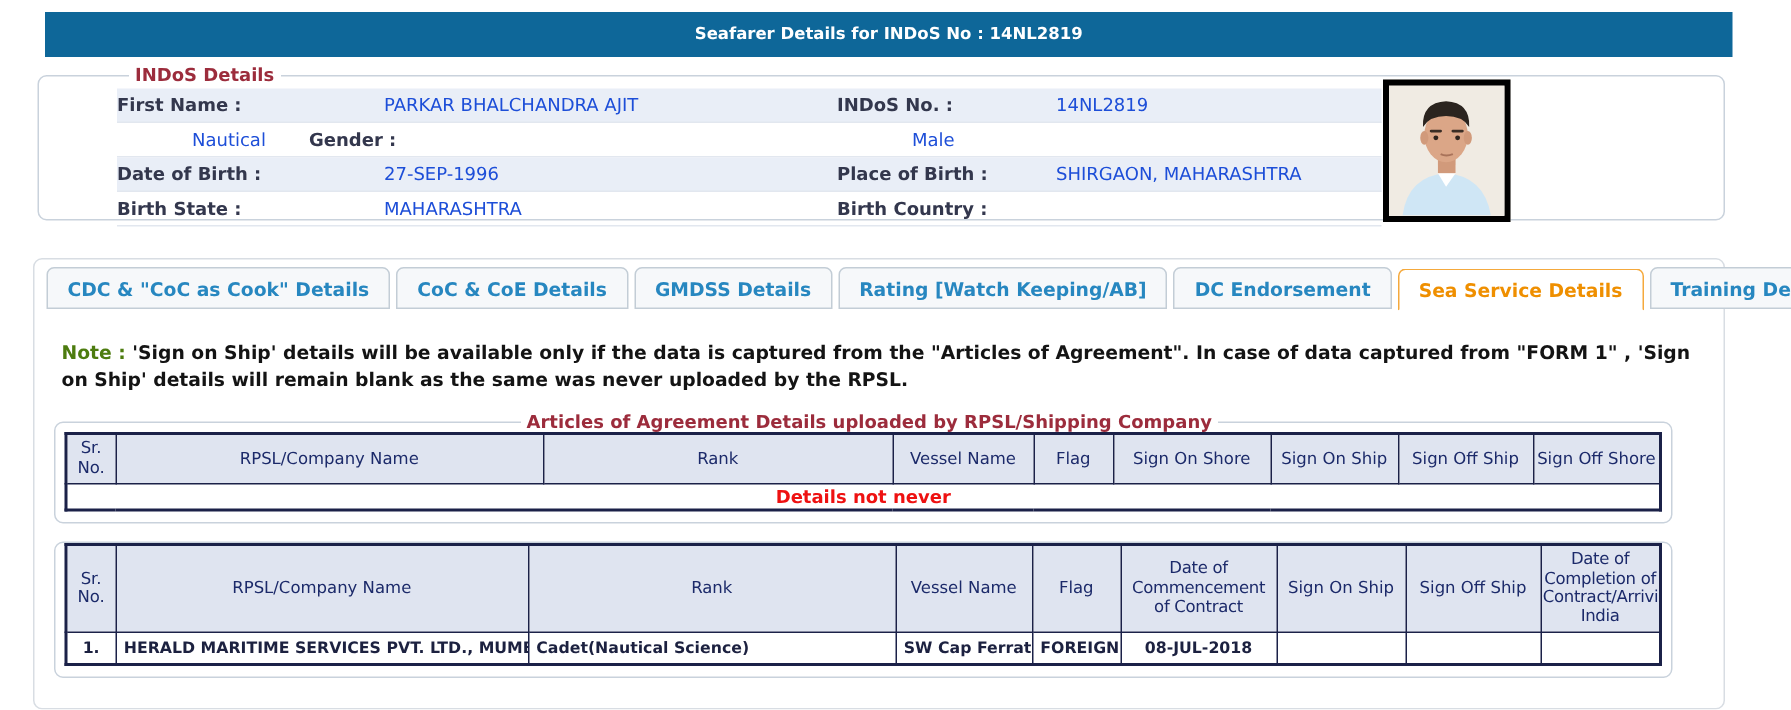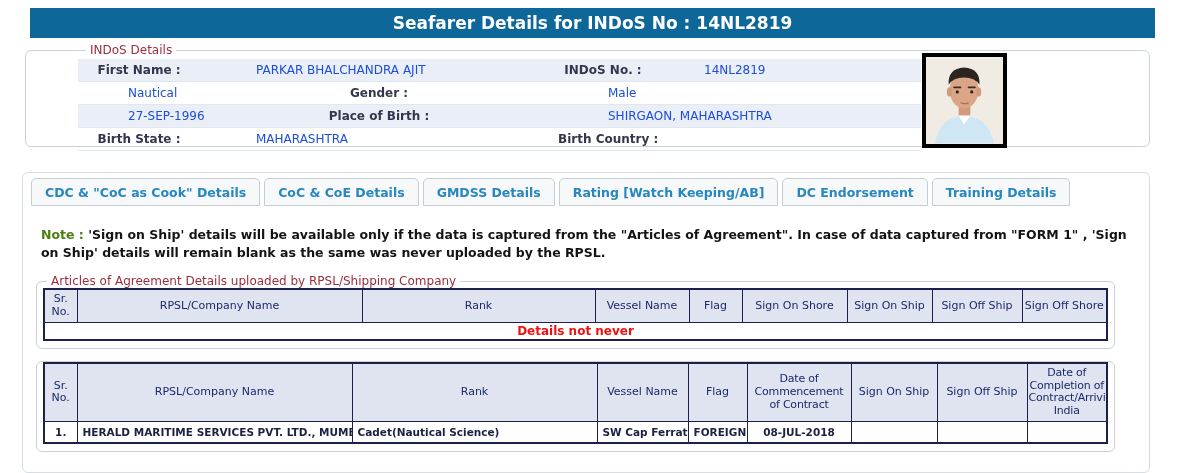--- a/index.html
+++ b/index.html
@@ -10,49 +10,49 @@
     font-family: "DejaVu Sans", sans-serif;
     overflow: hidden;
   }
 
   
   .titlebar {
     margin: 8px 39px 0 30px;
     height: 30px; line-height: 30px;
     background: #0e6799;
     color: #ffffff;
-    font-size: 17px; font-weight: bold;
+    font-size: 11px; font-weight: bold;
     text-align: center;
   }
 
   
   fieldset.box {
     border: 1px solid #c9d2dc;
     border-radius: 6px;
     background: #fff;
   }
   legend.maroon {
-    color: #9c2c3c; font-weight: normal; font-size: 12px;
+    color: #9c2c3c; font-weight: bold; font-size: 12px;
     margin-left: 8px; padding: 0 4px;
   }
   fieldset.indos {
     margin: 5px 44px 0 25px;
     height: 104px;
     padding: 2px 10px 6px 52px;
   }
   .detail-rows { width: 843px; }
   .detail-row {
     display: grid;
     grid-template-columns: 128px 352px 96px auto;
     height: 23px; line-height: 22px;
     font-size: 12px;
     border-bottom: 1px solid #e2e7ef;
   }
   .detail-row.stripe { background: #e9eef7; }
-  .detail-row .lbl { color: #33374d; font-weight: bold; text-align: center; padding-right: 6px; white-space: nowrap; }
+  .detail-row .lbl { color: #33374d; font-weight: bold; text-align: left; padding-right: 6px; white-space: nowrap; }
   .detail-row .val { color: #1d4ed8; padding-left: 2px; white-space: nowrap; margin-left: 48px; }
 
   
   .photo {
     position: absolute; left: 922px; top: 53px;
     width: 85px; height: 95px;
     border: 4px solid #000;
     background: #f2ede6;
   }
   .photo svg { display: block; width: 100%; height: 100%; }
@@ -91,21 +91,21 @@
   
   .note {
     margin: 20px 20px 0 18px;
     font-size: 12.5px; font-weight: bold;
     color: #141414; line-height: 1.45;
   }
   .note .red { color: #4d7c0f; }
 
   
   fieldset.tbl-box { margin: 12px 36px 0 13px; padding: 0 6px 7px 6px; }
-  fieldset.tbl-box legend { margin-left: 4px; }
+  fieldset.tbl-box legend { margin-left: 4px; text-align: center; }
 
   table.data-table {
     border-collapse: collapse; table-layout: fixed;
     width: 100%;
     border: 2px solid #1b2148;
   }
   table.data-table th, table.data-table td { border: 1px solid #1b2148; overflow: hidden; }
   table.data-table th {
     background: #dfe4f0; color: #1c2a6a;
     font-size: 11px; font-weight: normal;
@@ -138,20 +138,21 @@
       <span class="val">PARKAR BHALCHANDRA AJIT</span>
       <span class="lbl">INDoS No. :</span>
       <span class="val">14NL2819</span>
     </div>
     <div class="detail-row">
       <span class="val">Nautical</span>
       <span class="lbl">Gender :</span>
       <span class="val">Male</span>
     </div>
     <div class="detail-row stripe">
+      <span class="lbl">Date of Birth :</span>
       <span class="val">27-SEP-1996</span>
       <span class="lbl">Place of Birth :</span>
       <span class="val">SHIRGAON, MAHARASHTRA</span>
     </div>
     <div class="detail-row">
       <span class="lbl">Birth State :</span>
       <span class="val">MAHARASHTRA</span>
       <span class="lbl">Birth Country :</span>
     </div>
   </div>
@@ -175,20 +176,21 @@
   </svg>
 </div>
 
 <div class="tabs-widget">
   <div class="tab-list">
     <div class="tab">CDC &amp; "CoC as Cook" Details</div>
     <div class="tab">CoC &amp; CoE Details</div>
     <div class="tab">GMDSS Details</div>
     <div class="tab">Rating [Watch Keeping/AB]</div>
     <div class="tab">DC Endorsement</div>
+    <div class="tab active">Sea Service Details</div>
     <div class="tab">Training Details</div>
 
   </div>
 
   <p class="note">
     <span class="red">Note :</span><span> 'Sign on Ship' details will be available only if the data is captured from the "Articles of Agreement". In case of data captured from "FORM 1" , 'Sign on Ship' details will remain blank as the same was never uploaded by the RPSL.</span>
   </p>
 
   <fieldset class="box tbl-box">
     <legend class="maroon">Articles of Agreement Details uploaded by RPSL/Shipping Company</legend>

